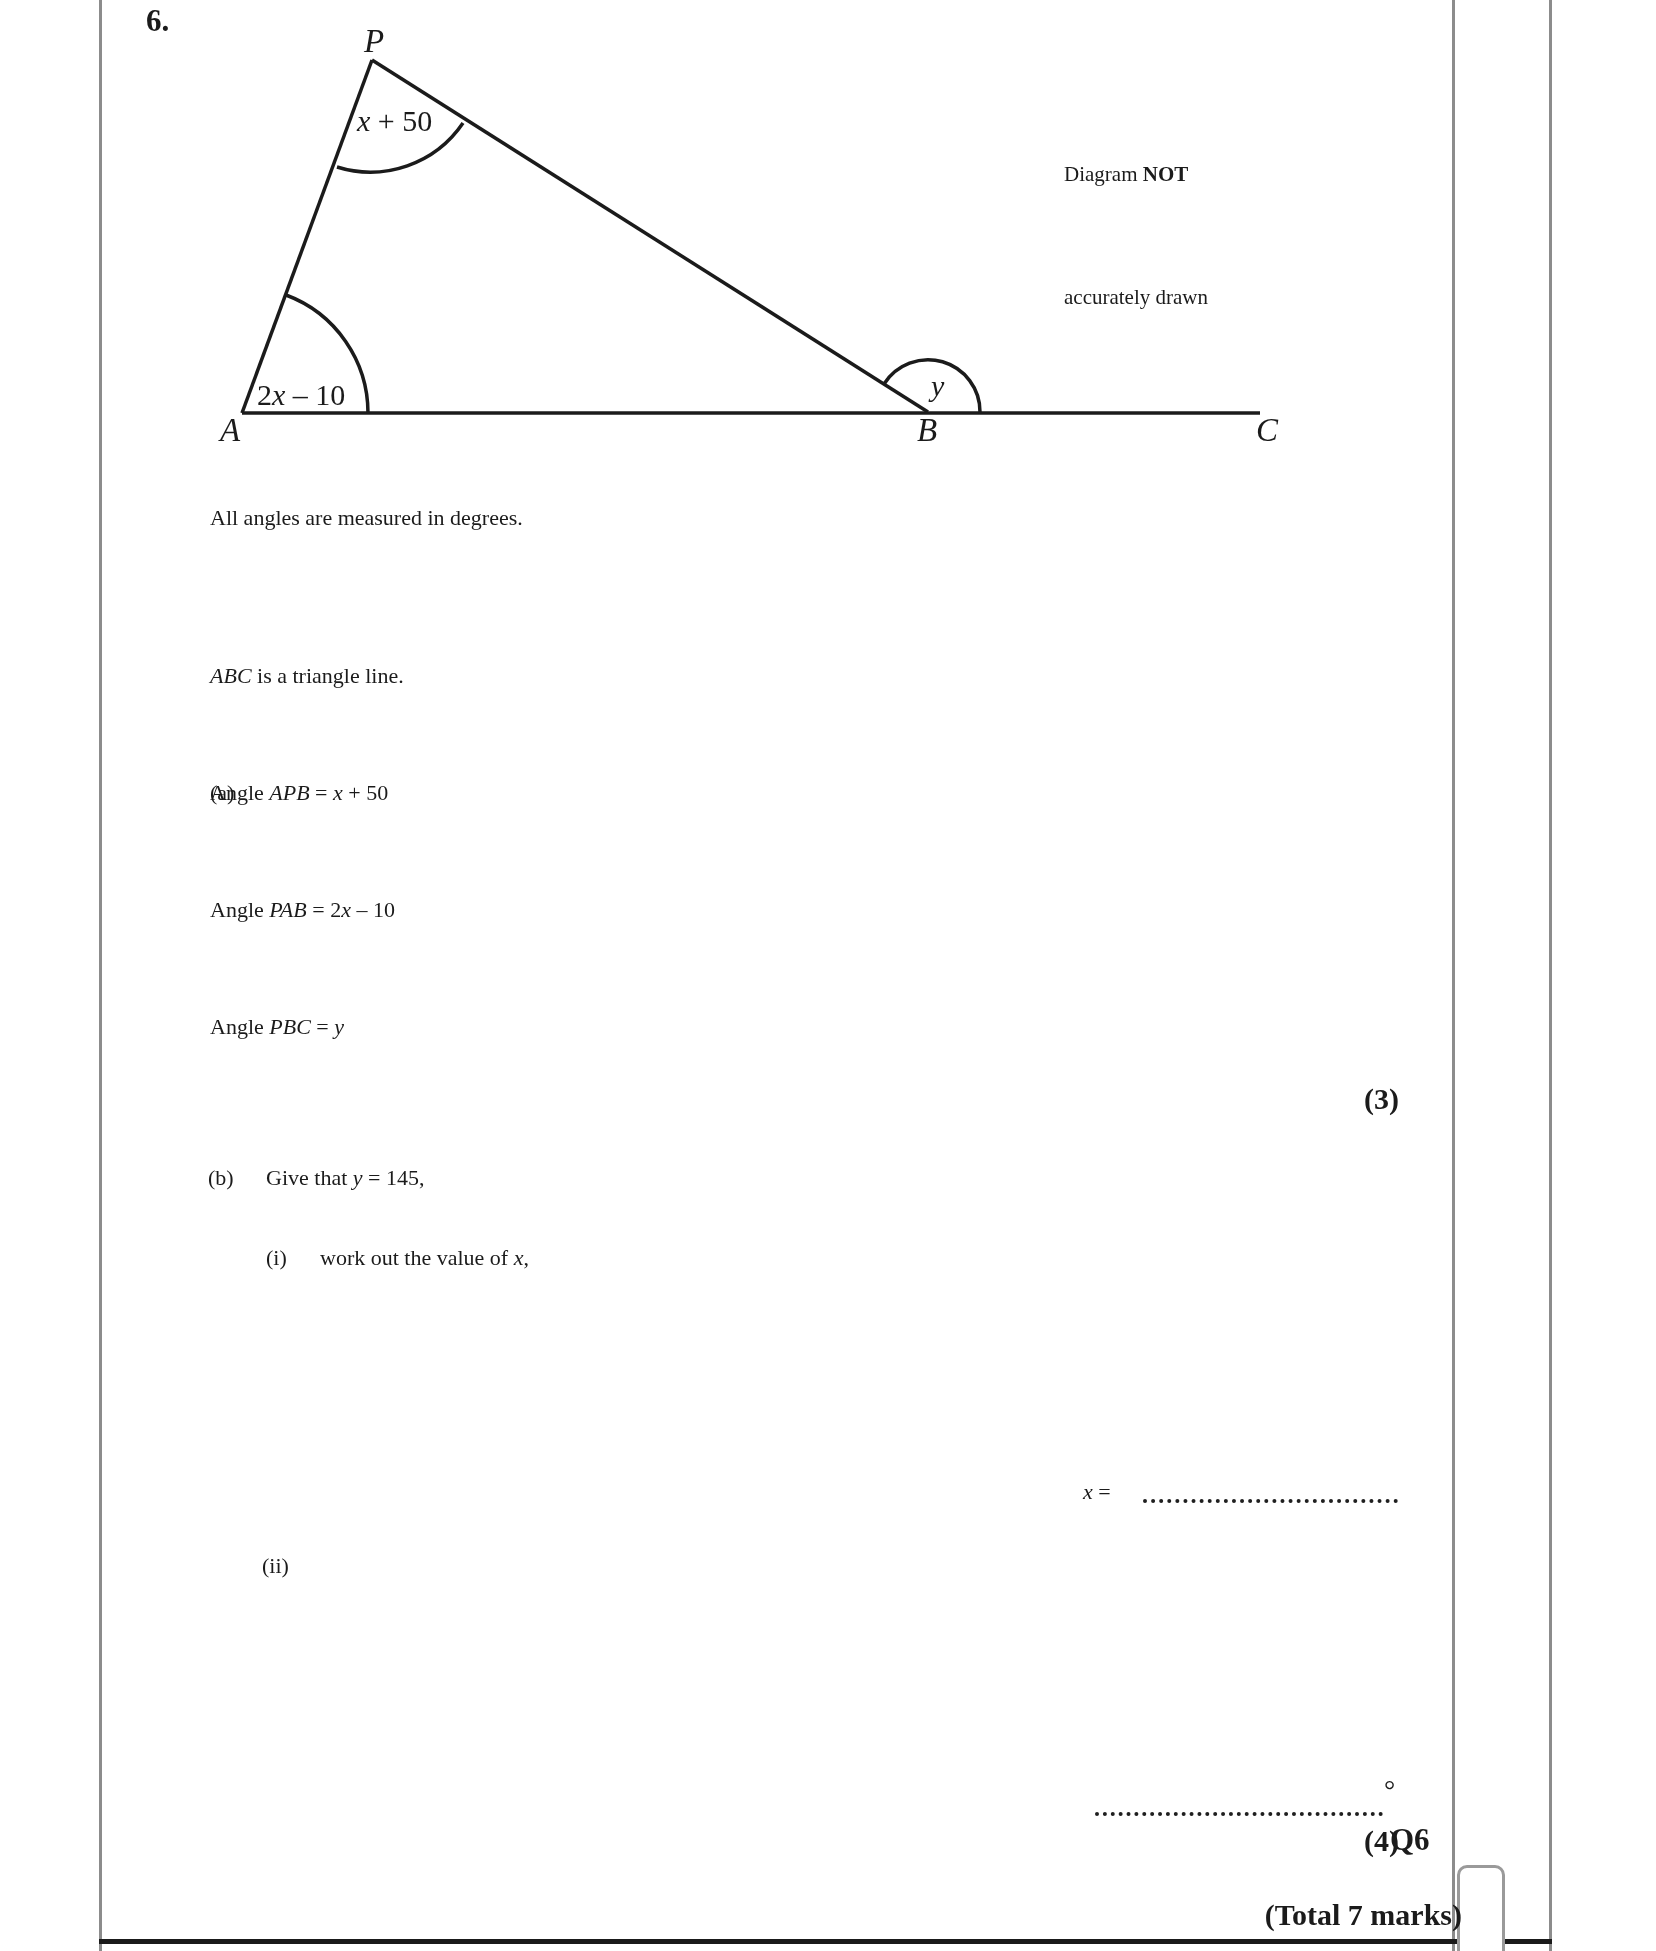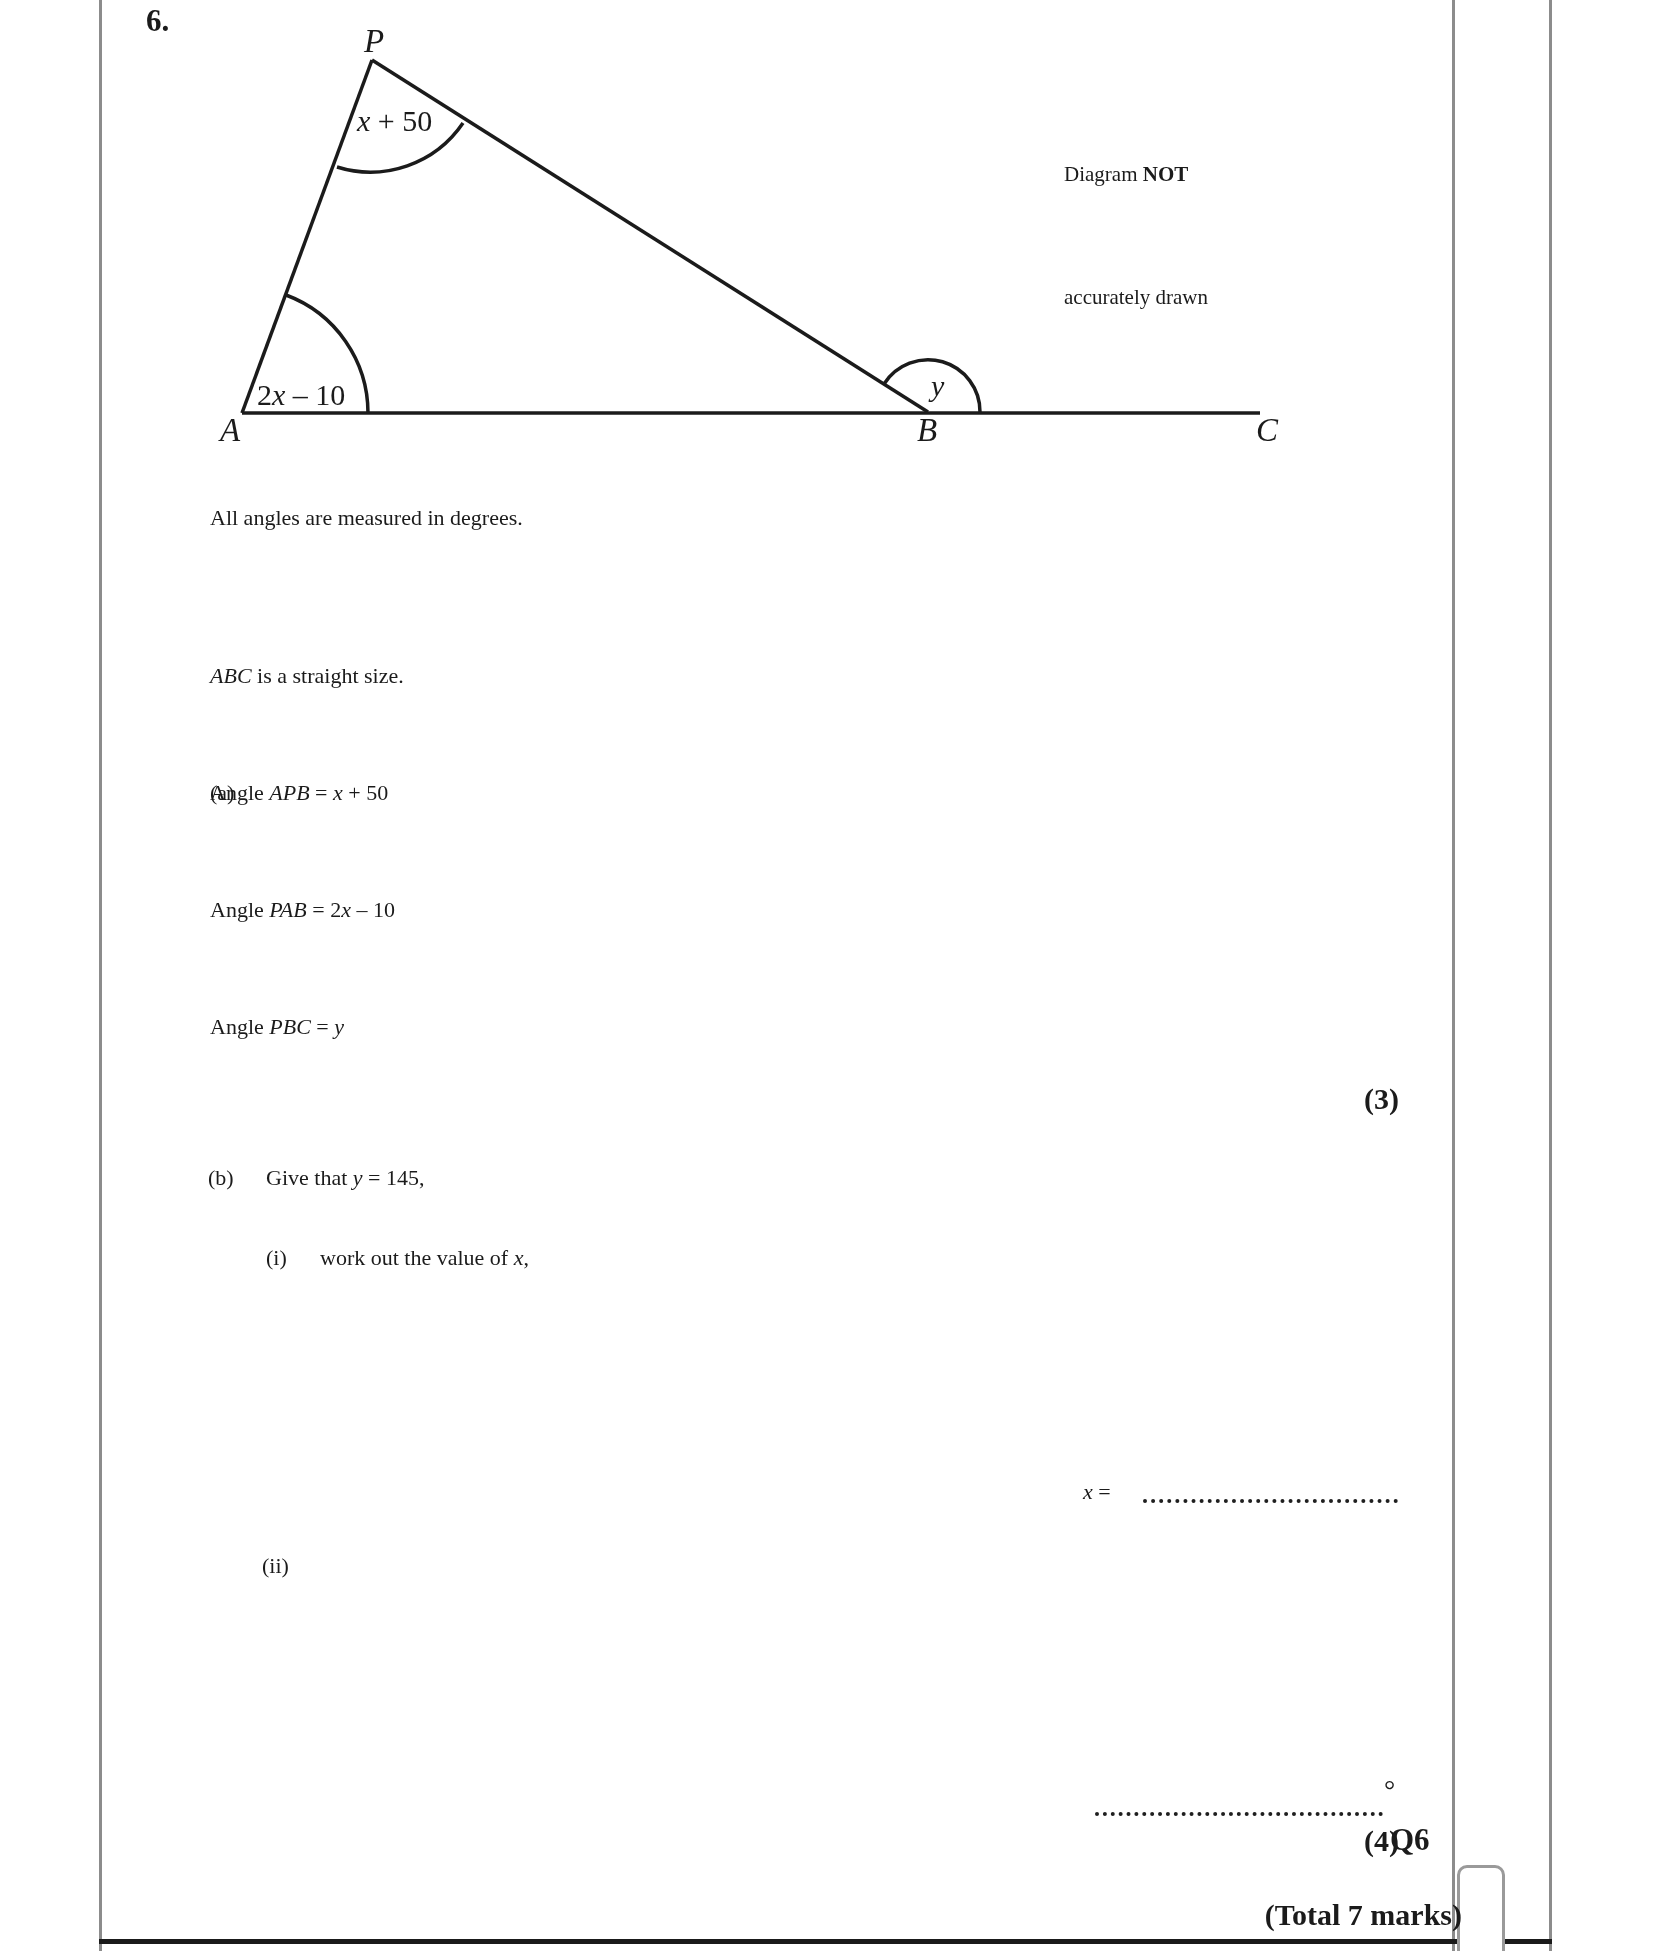--- a/index.html
+++ b/index.html
@@ -67,21 +67,21 @@
     <text class="vlabel" x="927" y="441" text-anchor="middle">B</text>
     <text class="vlabel" x="1256" y="441" text-anchor="start">C</text>
     <text class="dlabel" x="357" y="131"><tspan class="it">x</tspan><tspan> + 50</tspan></text>
     <text class="dlabel" x="257" y="405"><tspan>2</tspan><tspan class="it">x</tspan><tspan> – 10</tspan></text>
     <text class="dlabel it" x="931" y="396">y</text>
   </svg>
 
   <div class="abs t" style="left:210px;top:498px;"><span>All angles are measured in degrees.</span></div>
 
   <div class="abs t" style="left:210px;top:578px;">
-    <div><span class="it">ABC</span><span> is a straight size.</span></div>
+    <div><span class="it">ABC</span><span> is a triangle line.</span></div>
     <div><span>Angle </span><span class="it">APB</span><span> = </span><span class="it">x</span><span> + 50</span></div>
     <div><span>Angle </span><span class="it">PAB</span><span> = 2</span><span class="it">x</span><span> – 10</span></div>
     <div><span>Angle </span><span class="it">PBC</span><span> = </span><span class="it">y</span></div>
   </div>
 
   <div class="abs t row" style="left:210px;top:773px;width:900px;">
     <span class="lbl" style="width:60px;">(a)</span>
     <div>
     </div>
   </div>

